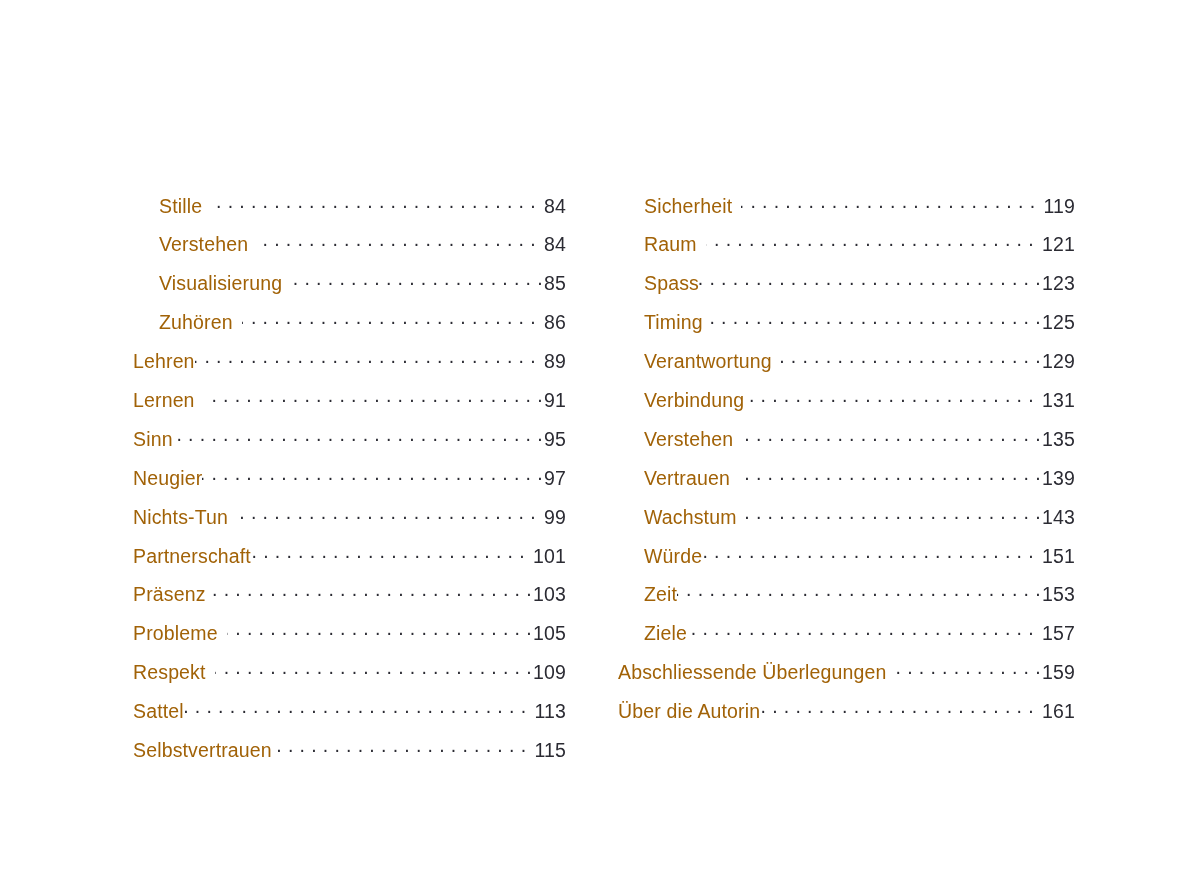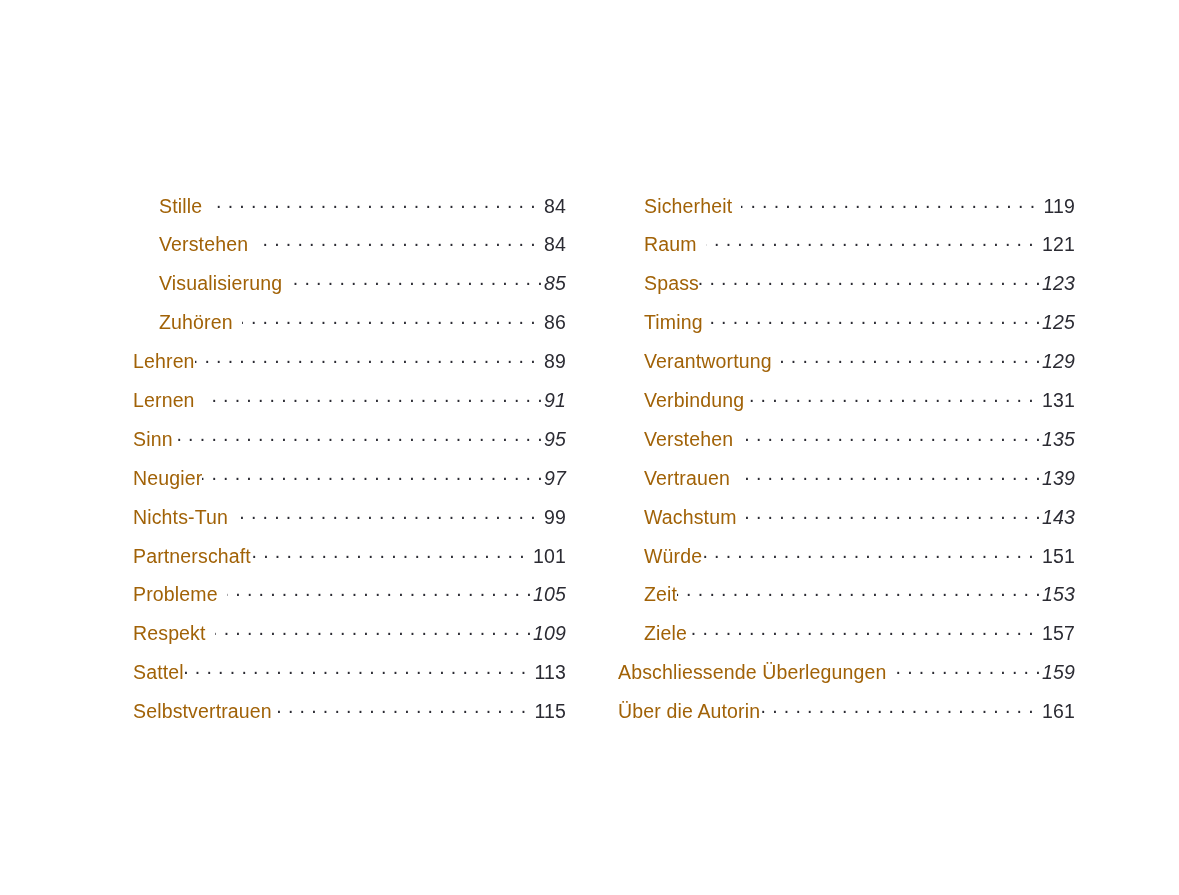--- a/index.html
+++ b/index.html
@@ -93,21 +93,21 @@
   
   .level-1 { padding-left: 0px; }
   .level-2 { padding-left: 26px; }
 
   
   .gap-wide .entry-leader { margin-left: 9px; }
   .gap-tight .entry-leader { margin-left: 0px; }
 
   
   .pagegap-wide .entry-page { padding-left: 7px; }
-  .pagegap-tight .entry-page { padding-left: 0px; font-style: italic; }
+  .pagegap-tight .entry-page { padding-left: 0px; }
 </style>
 </head>
 <body>
 
 <div class="page">
   <div class="toc-columns">
 
     <div class="toc-column toc-column-left" id="left-column">
         <div class="toc-entry level-2 gap-wide pagegap-wide">
           <span class="entry-title">Stille</span>
@@ -152,20 +152,25 @@
         <div class="toc-entry level-1 gap-wide pagegap-wide">
           <span class="entry-title">Nichts-Tun</span>
           <span class="entry-leader"></span>
           <span class="entry-page">99</span>
         </div>
         <div class="toc-entry level-1 gap-tight pagegap-wide">
           <span class="entry-title">Partnerschaft</span>
           <span class="entry-leader"></span>
           <span class="entry-page">101</span>
         </div>
+        <div class="toc-entry level-1 gap-tight pagegap-tight">
+          <span class="entry-title">Präsenz</span>
+          <span class="entry-leader"></span>
+          <span class="entry-page">103</span>
+        </div>
         <div class="toc-entry level-1 gap-wide pagegap-tight">
           <span class="entry-title">Probleme</span>
           <span class="entry-leader"></span>
           <span class="entry-page">105</span>
         </div>
         <div class="toc-entry level-1 gap-wide pagegap-tight">
           <span class="entry-title">Respekt</span>
           <span class="entry-leader"></span>
           <span class="entry-page">109</span>
         </div>

